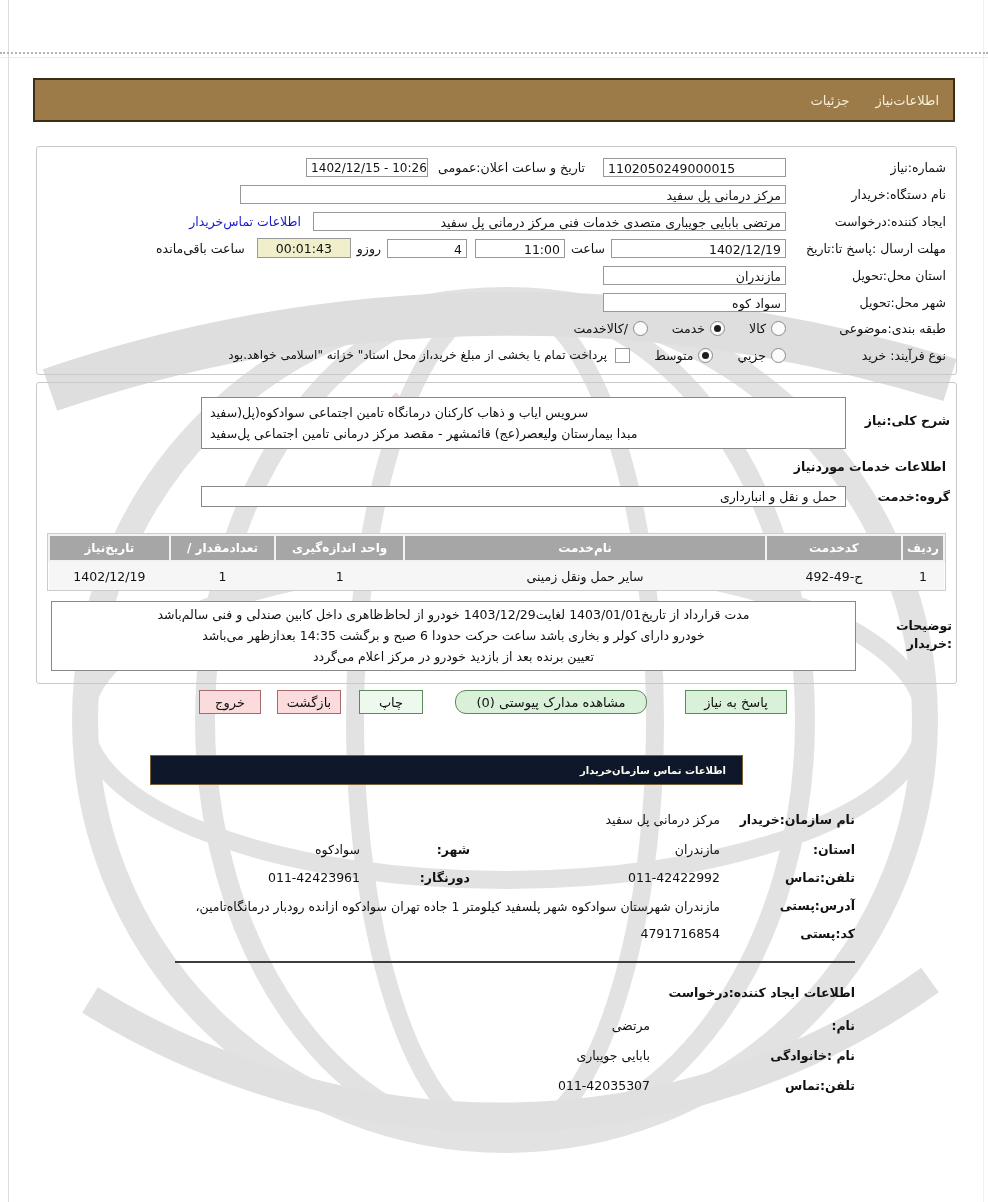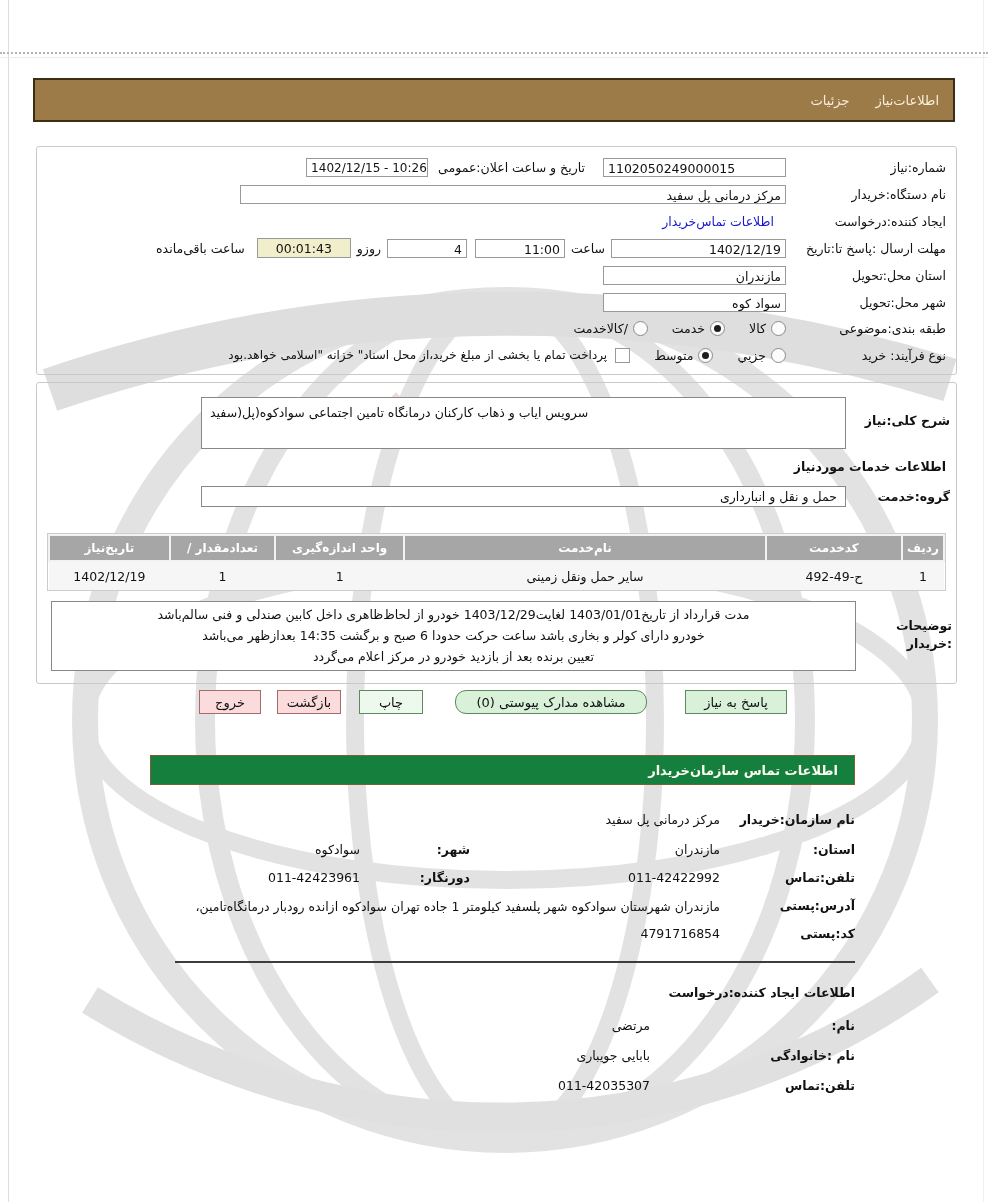--- a/index.html
+++ b/index.html
@@ -11,23 +11,23 @@
           border-top:2px dotted #b3b3b3;border-bottom:1px solid #ececec;}
 
   
   .wm{position:absolute;top:280px;left:0;width:988px;height:900px;pointer-events:none;}
 
   
   .bar1{position:absolute;top:78px;left:33px;width:922px;height:44px;box-sizing:border-box;
         background:#9c7b49;border:2px solid #3c2e14;display:flex;direction:rtl;align-items:center;
         gap:26px;padding-right:14px;color:#f7efda;font-size:13px;}
   .bar1 .tab{cursor:pointer;}
-  .bar2{position:absolute;top:755px;left:150px;width:705px;height:30px;box-sizing:border-box;
-        background:#15803d;border:1px solid #7b5f35;color:#fffef2;font-weight:bold;
-        display:flex;align-items:center;padding-right:16px;font-size:13px;}
+  .bar2{position:absolute;top:755px;left:150px;width:593px;height:30px;box-sizing:border-box;
+        background:#0f172a;border:1px solid #7b5f35;color:#fffef2;font-weight:bold;
+        display:flex;align-items:center;padding-right:16px;font-size:10px;}
 
   
   .p1{position:absolute;top:146px;left:36px;width:919px;height:227px;border:1px solid #c9c9c9;border-radius:3px;}
   .p2{position:absolute;top:382px;left:36px;width:919px;height:300px;border:1px solid #c9c9c9;border-radius:3px;}
   .row{position:absolute;right:0;left:0;height:22px;display:flex;direction:rtl;align-items:center;}
   .lbl{width:170px;padding-right:10px;box-sizing:border-box;white-space:nowrap;}
   .inp{border:1px solid #999;background:#fff;height:19px;line-height:19px;padding:0 4px;
        box-sizing:border-box;font-size:12.5px;white-space:nowrap;overflow:hidden;}
   .ltr{direction:ltr;}
   .link{color:#1717cc;margin-right:12px;cursor:pointer;white-space:nowrap;}
@@ -108,20 +108,21 @@
       <span class="inp ltr" style="width:183px;text-align:left;">1102050249000015</span>
       <span style="margin-right:18px;white-space:nowrap;">تاریخ و ساعت اعلان:عمومی</span>
       <span class="inp ltr" style="width:122px;text-align:center;margin-right:10px;font-size:12px;">1402/12/15 - 10:26</span>
     </div>
     <div class="row" style="top:36px;">
       <span class="lbl">نام دستگاه:خریدار</span>
       <span class="inp" style="width:546px;text-align:right;">مرکز درمانی پل سفید</span>
     </div>
     <div class="row" style="top:63px;">
       <span class="lbl">ایجاد کننده:درخواست</span>
+      <span class="inp" style="width:473px;text-align:right;">مرتضی  بابایی جویباری  متصدی خدمات فنی  مرکز درمانی پل سفید</span>
       <span class="link">اطلاعات تماس‌خریدار</span>
     </div>
     <div class="row" style="top:90px;">
       <span class="lbl">مهلت ارسال :پاسخ تا:تاریخ</span>
       <span class="inp ltr" style="width:175px;text-align:right;">1402/12/19</span>
       <span style="margin-right:6px;">ساعت</span>
       <span class="inp ltr" style="width:90px;text-align:right;margin-right:6px;">11:00</span>
       <span class="inp ltr" style="width:80px;text-align:right;margin-right:8px;">4</span>
       <span style="margin-right:6px;">روزو</span>
       <span class="countdown" style="margin-right:6px;">00:01:43</span>
@@ -162,20 +163,21 @@
       </span>
       <span class="checkbox"></span>
       <span style="font-size:12px;white-space:nowrap;">پرداخت تمام یا بخشی از مبلغ خرید،از محل اسناد" خزانه "اسلامی خواهد.بود</span>
     </div>
   </div>
 
   <div class="p2">
     <span class="desc-lbl">شرح کلی:نیاز</span>
     <div class="desc-box">
       <div>سرویس ایاب و ذهاب کارکنان درمانگاه تامین اجتماعی سوادکوه(پل(سفید</div>
+      <div>مبدا بیمارستان ولیعصر(عج) قائمشهر - مقصد مرکز درمانی تامین اجتماعی پل‌سفید</div>
     </div>
     <div class="svc-head">اطلاعات خدمات موردنیاز</div>
     <span class="grp-lbl">گروه:خدمت</span>
     <div class="grp-box">حمل و نقل و انبارداری</div>
 
     <div class="tbl-wrap">
       <table>
         <colgroup>
           <col style="width:42px">
             <col style="width:135px">

